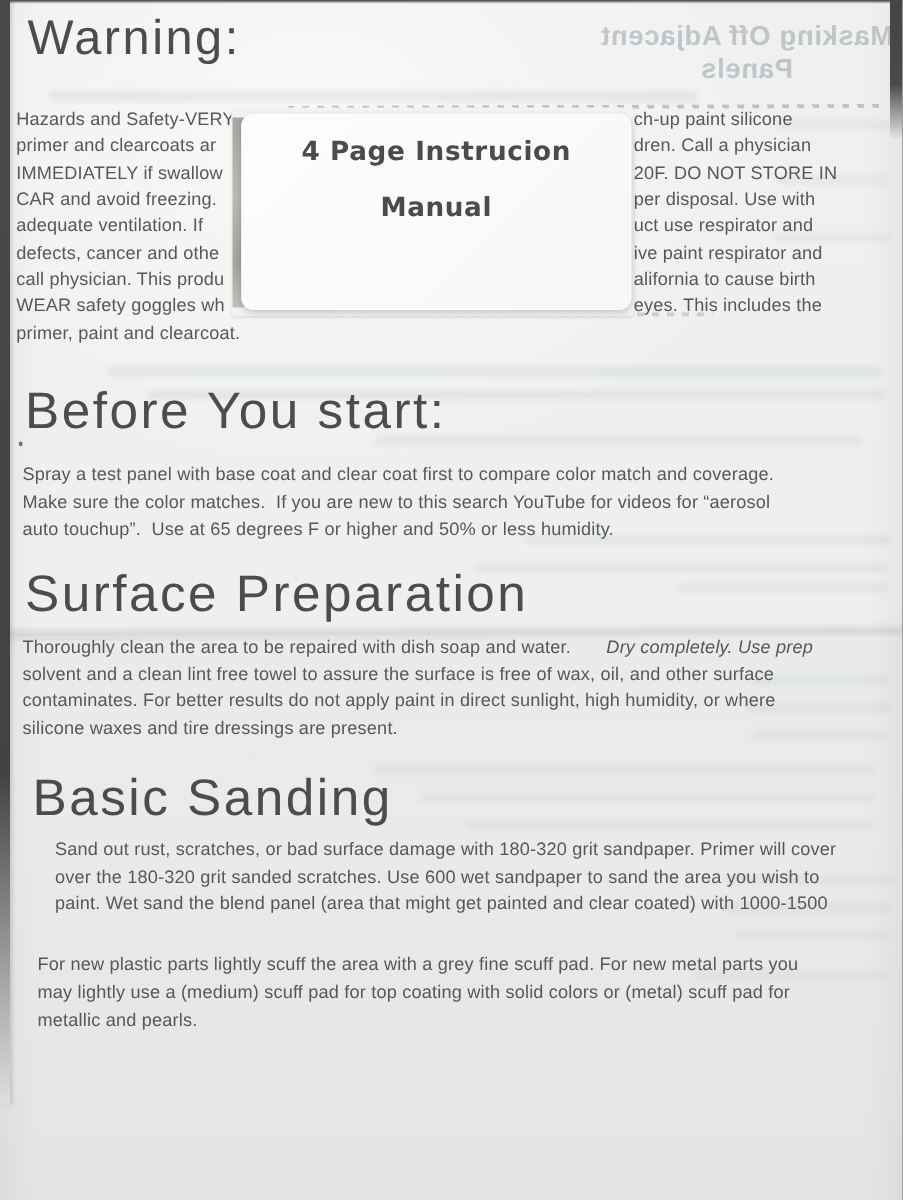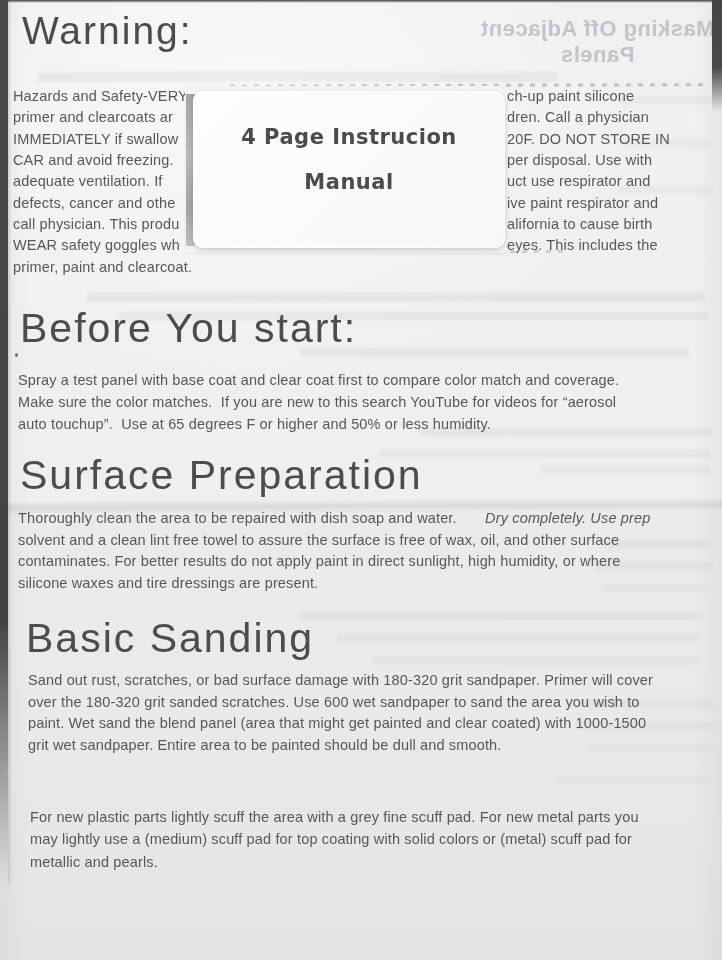--- a/index.html
+++ b/index.html
@@ -35,22 +35,22 @@
   .para{position:absolute;color:#55575b;font-size:14.5px;letter-spacing:0.15px;z-index:2;}
   .para .ln{position:relative;white-space:pre;}
   #para-warning{left:13px;top:88px;width:700px;}
   #para-warning .ln{height:21.35px;}
   #para-warning .rt{position:absolute;left:494px;top:0;}
   #para-before{left:18px;top:372px;}
   #para-before .ln{height:21.9px;}
   #para-surface{left:18px;top:510px;}
   #para-surface .ln{height:21.6px;}
   #para-basic{left:28px;top:672px;}
-  #para-basic .ln{height:21.7px;}
-  #para-scuff{left:30px;top:809px;}
+  #para-basic .ln{height:21.7px;margin-left:16px;}
+  #para-scuff{left:30px;top:764px;}
   #para-scuff .ln{height:22.4px;}
   .it{font-style:italic;margin-left:20px;}
   .stray-dot{position:absolute;left:15px;top:353px;width:3px;height:4px;border-radius:50%;
     background:#6e7073;z-index:2;}
   
   .page-edge{position:absolute;left:0;top:499px;width:730px;height:13px;z-index:3;
     transform:rotate(-0.25deg);
     background:linear-gradient(180deg,rgba(100,105,102,0) 0%,rgba(100,105,102,0.16) 55%,rgba(100,105,102,0.03) 100%);}
   .lower-tone{position:absolute;left:0;top:511px;width:722px;height:449px;z-index:0;
     background:linear-gradient(180deg,rgba(208,212,208,0.16),rgba(204,209,205,0.08) 30%,rgba(198,204,200,0.14) 100%);}
@@ -60,21 +60,21 @@
   #perf-top{left:230px;top:84px;width:476px;opacity:.75;transform:rotate(-0.2deg);}
   #perf-bottom{left:198px;top:250px;width:372px;opacity:.55;}
   .sticker-backing{position:absolute;left:185px;top:86px;width:322px;height:167px;z-index:5;
     background:#f3f3f1;border-radius:4px;box-shadow:0 1px 2px rgba(0,0,0,0.08);}
   .sticker-shadowband{position:absolute;left:186px;top:94px;width:9px;height:152px;z-index:6;
     background:linear-gradient(180deg,#8e8e88,#a8a8a0 40%,#8a8a84 75%,#b0b0a8);
     opacity:.75;filter:blur(0.5px);}
   .sticker-label{position:absolute;left:193px;top:91px;width:312px;height:157px;z-index:6;
     background:linear-gradient(135deg,#fdfdfc,#f7f7f5);border-radius:10px;text-align:center;
     box-shadow:0 2px 5px rgba(0,0,0,0.18), inset 0 0 0 1px rgba(255,255,255,0.6);}
-  .sticker-label .t1{margin:0;padding-top:34px;font-family:"DejaVu Sans",sans-serif;
+  .sticker-label .t1{margin:0;padding-top:18px;font-family:"DejaVu Sans",sans-serif;
     font-weight:bold;font-size:21px;color:#4b4b4b;letter-spacing:0.5px;}
   .sticker-label .t2{margin:0;padding-top:21px;font-family:"DejaVu Sans",sans-serif;
     font-weight:bold;font-size:21px;color:#4b4b4b;letter-spacing:0.5px;}
 </style>
 </head>
 <body>
 
 <div class="photo">
 
   <div class="lower-tone"></div>
@@ -139,21 +139,20 @@
     <div class="ln">solvent and a clean lint free towel to assure the surface is free of wax, oil, and other surface</div>
     <div class="ln">contaminates. For better results do not apply paint in direct sunlight, high humidity, or where</div>
     <div class="ln">silicone waxes and tire dressings are present.</div>
   </div>
 
   <div class="h1" id="basic-h">Basic Sanding</div>
   <div class="para" id="para-basic">
     <div class="ln">Sand out rust, scratches, or bad surface damage with 180-320 grit sandpaper. Primer will cover</div>
     <div class="ln">over the 180-320 grit sanded scratches. Use 600 wet sandpaper to sand the area you wish to</div>
     <div class="ln">paint. Wet sand the blend panel (area that might get painted and clear coated) with 1000-1500</div>
-    <div class="ln">grit wet sandpaper. Entire area to be painted should be dull and smooth.</div>
   </div>
   <div class="para" id="para-scuff">
     <div class="ln">For new plastic parts lightly scuff the area with a grey fine scuff pad. For new metal parts you</div>
     <div class="ln">may lightly use a (medium) scuff pad for top coating with solid colors or (metal) scuff pad for</div>
     <div class="ln">metallic and pearls.</div>
   </div>
 
   <div class="edge-top"></div>
   <div class="edge-left"></div>
   <div class="edge-right"></div>

